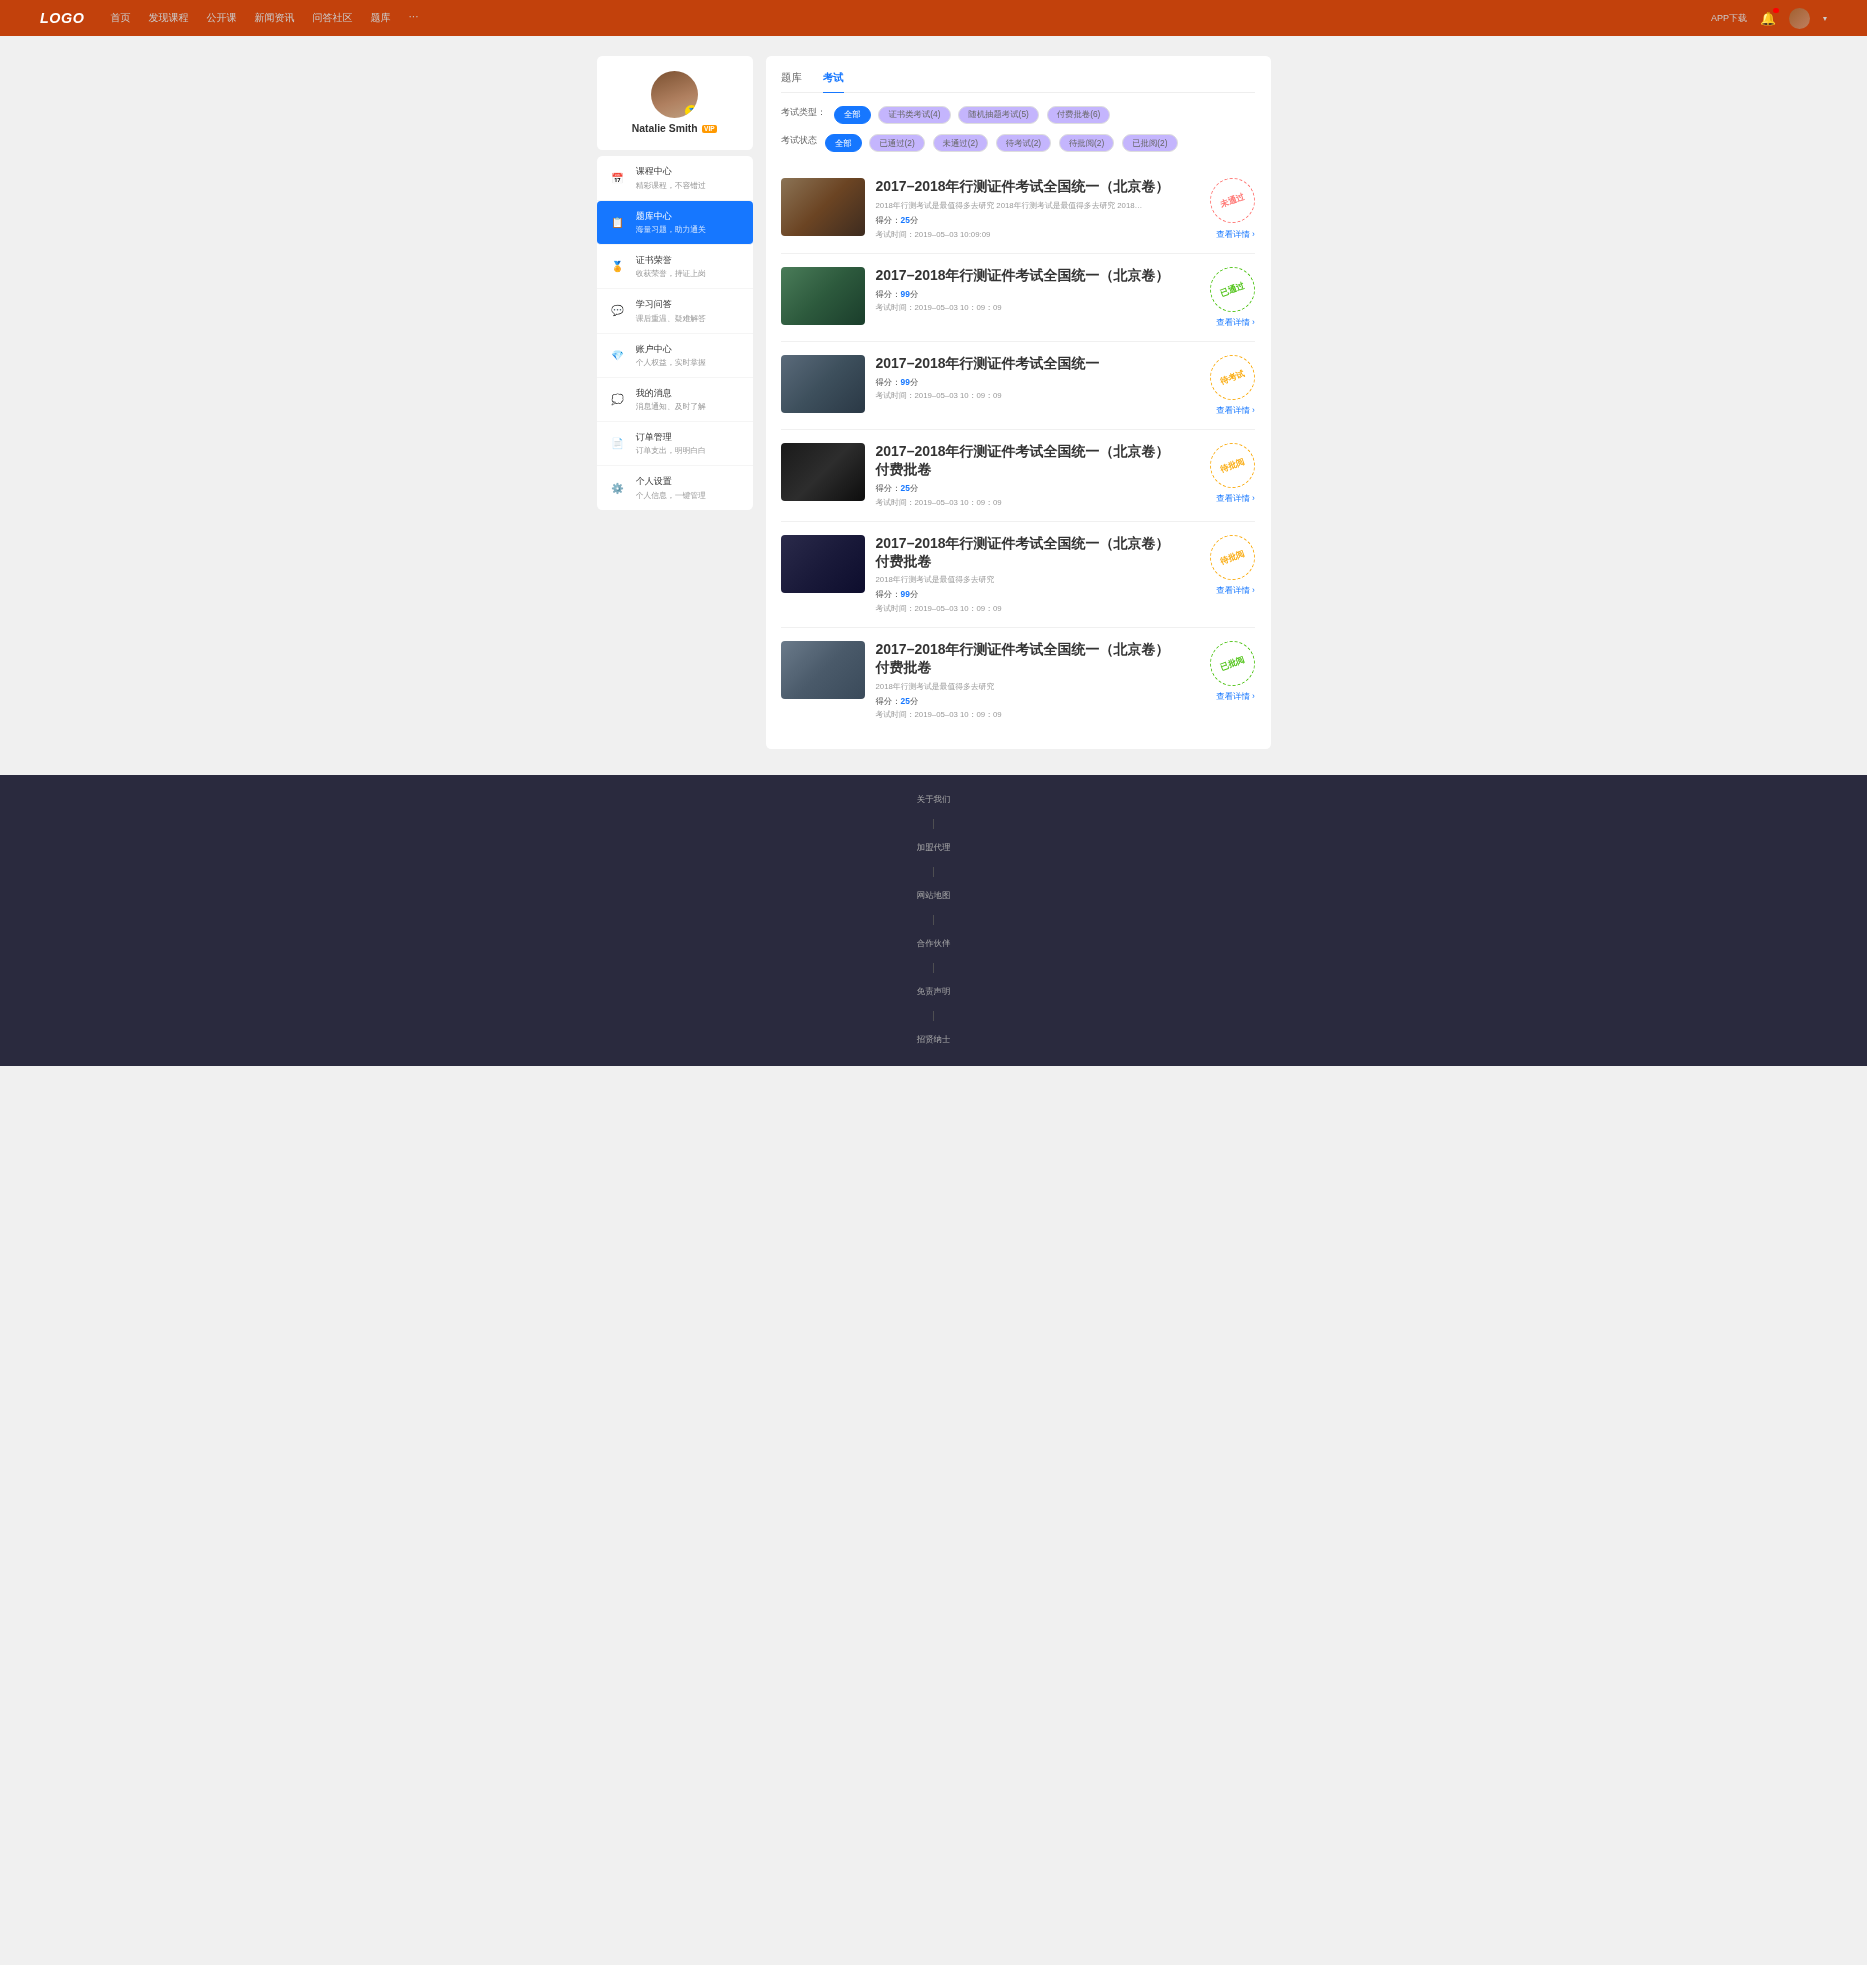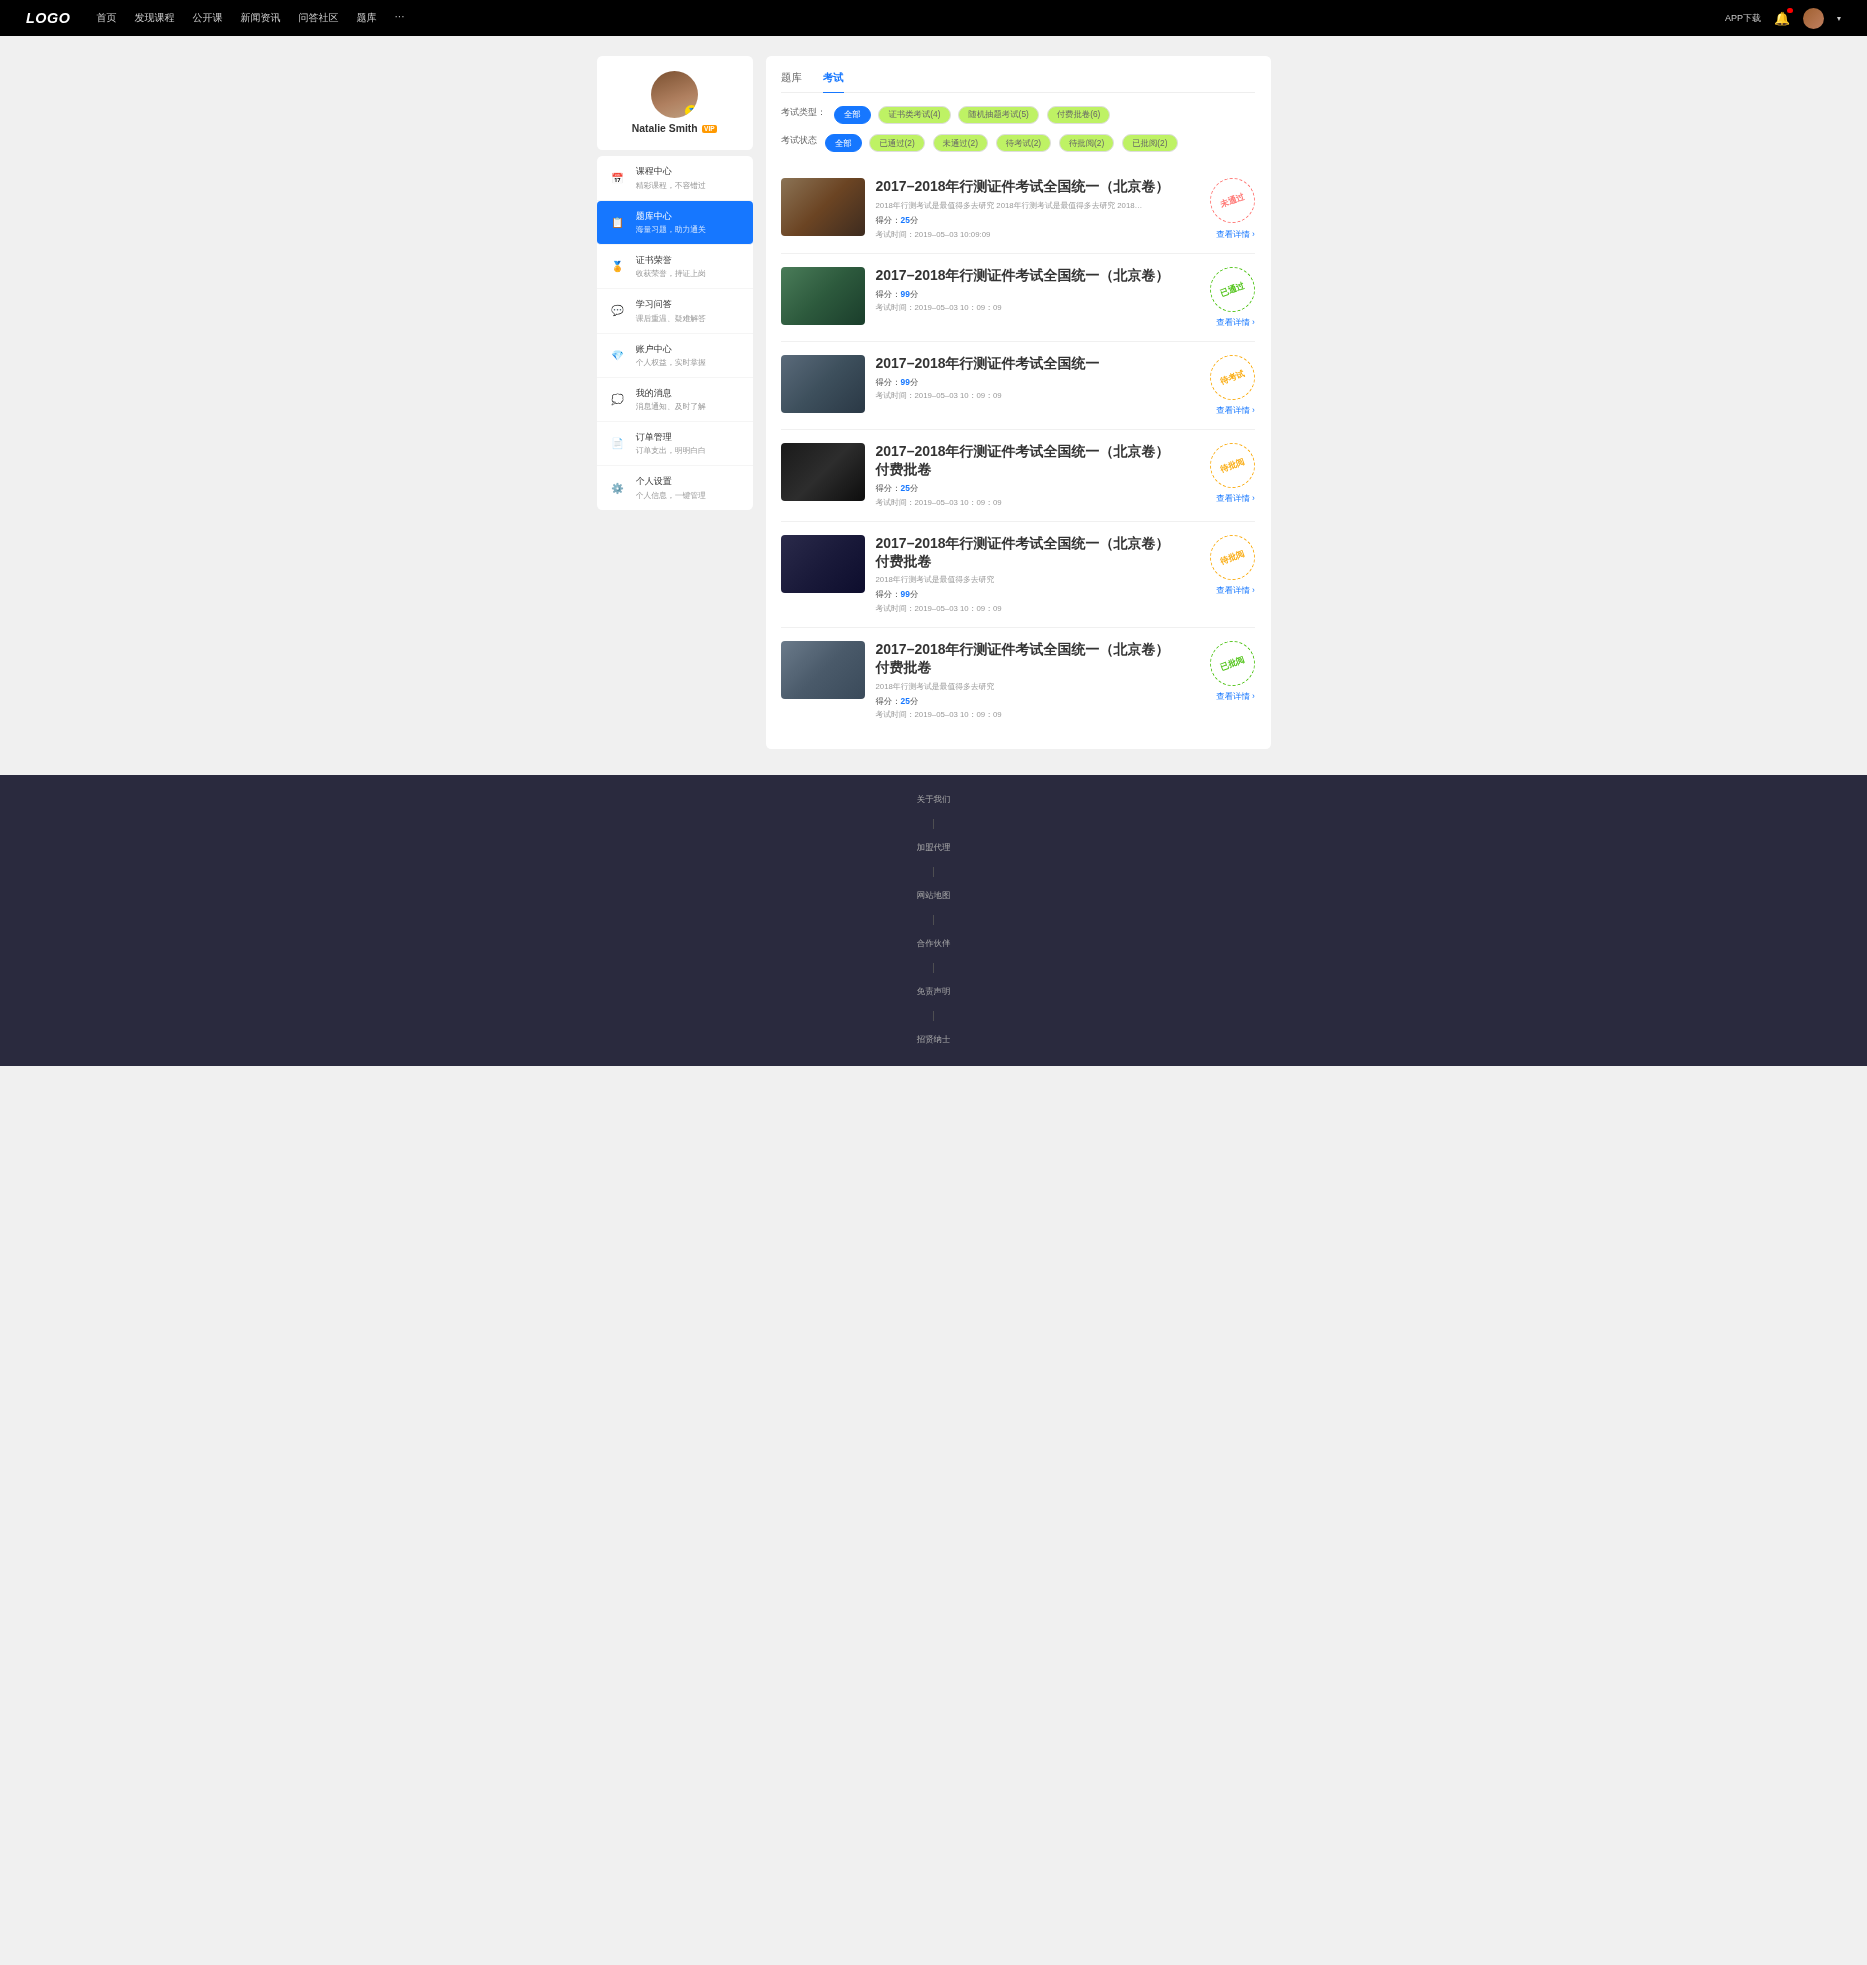--- a/index.html
+++ b/index.html
@@ -1,23 +1,23 @@
 <!DOCTYPE html>
 <html style="font-size:10.4px"><head>
   <meta charset="utf-8">
   <style>
     * { box-sizing: border-box; margin: 0; padding: 0; }
     body { font-family: "PingFang SC", "Microsoft YaHei", sans-serif; background: #f0f0f0; min-height: 100vh; }
 
     
     .navbar {
-      background: #000000;
-      display: flex;
-      align-items: center;
-      padding: 0 26px;
+      background: #c2410c;
+      display: flex;
+      align-items: center;
+      padding: 0 40px;
       height: 36px;
       position: sticky;
       top: 0;
       z-index: 100;
     }
     .navbar-logo {
       color: #fff;
       font-size: 14.3px;
       font-weight: 900;
       letter-spacing: 0.6px;
@@ -236,21 +236,21 @@
       font-size: 9px;
       color: #666;
       white-space: nowrap;
     }
     .filter-btn {
       padding: 2.6px 9px;
       border-radius: 13px;
       font-size: 8.4px;
       cursor: pointer;
       border: 0.6px solid #ddd;
-      background: #bef264;
+      background: #c4b5fd;
       color: #666;
     }
     .filter-btn.active {
       background: #1677ff;
       color: #fff;
       border-color: #1677ff;
     }
 
     
     .exam-list { margin-top: 13px; }

